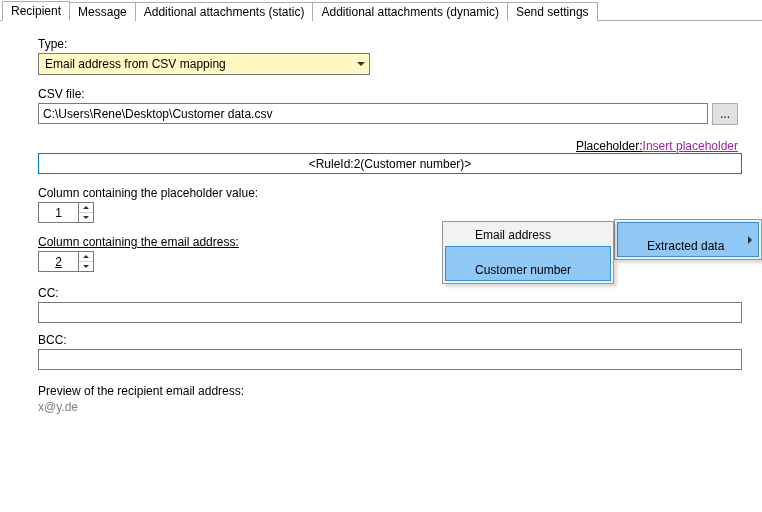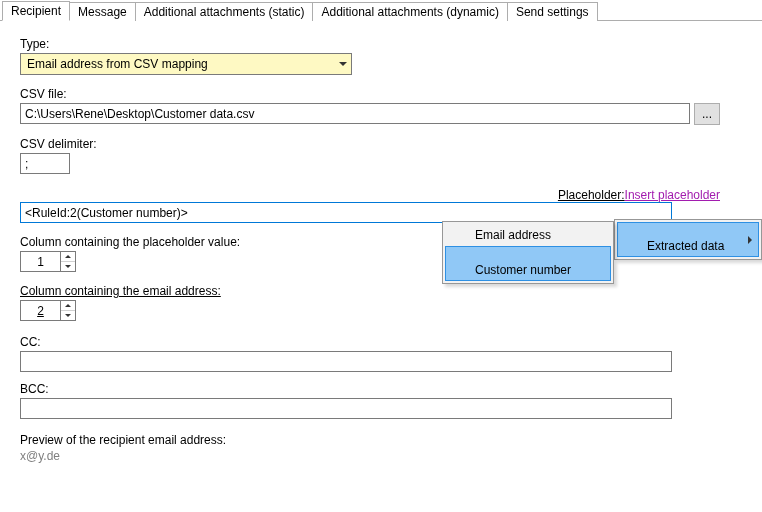--- a/index.html
+++ b/index.html
@@ -39,22 +39,21 @@
     background: #fff;
     border-bottom: 1px solid #fff;
     z-index: 2;
   }
   .tab:not(.active) {
     background: #fff;
     top: 1px;
   }
   
   .form-area {
-    padding: 10px 24px 10px 14px;
-    margin-left: 6px;
+    padding: 10px 24px 10px 38px;
   }
   .field-group { margin-top: 6px; }
   .field-label { margin-bottom: 2px; display: block; }
   .label-row {
     display: flex;
     justify-content: flex-end;
     align-items: flex-end;
     width: 700px;
     text-decoration: underline;
   }
@@ -68,21 +67,21 @@
     font: inherit;
     padding: 2px 4px;
     border: 1px solid #7a7a7a;
     background: #fff;
     height: 21px;
     outline: none;
   }
   .text-input.focused {
     border: 1px solid #0078d7;
   }
-  .text-input.wide { width: 652px; }
+  .text-input.wide { width: 704px; text-align: center; }
   .text-input.browse { width: 670px; }
   .text-input.small { width: 40px; }
   .browse-btn {
     width: 26px;
     height: 22px;
     border: 1px solid #adadad;
     background: #e1e1e1;
     cursor: pointer;
     font: inherit;
     padding: 0;
@@ -226,24 +225,20 @@
   </div>
 
   <div class="field-group" style="margin-top:12px;">
     <span class="field-label">CSV file:</span>
     <div style="display:flex; align-items:stretch; width:700px;">
       <input class="text-input browse" value="C:\Users\Rene\Desktop\Customer data.csv" style="">
       <button class="browse-btn">...</button>
     </div>
   </div>
 
-  <div class="field-group" style="margin-top:12px;">
-    <span class="field-label">CSV delimiter:</span>
-    <input class="text-input small" style="width: 50px;" value=";">
-  </div>
 
   <div class="field-group" style="margin-top:14px;">
     <div class="label-row">
       <span>Placeholder:</span>
       <span class="link">Insert placeholder</span>
     </div>
     <input class="text-input wide focused" value="&lt;RuleId:2(Customer number)&gt;" style="">
   </div>
 
   <div class="field-group" style="margin-top:12px;">

